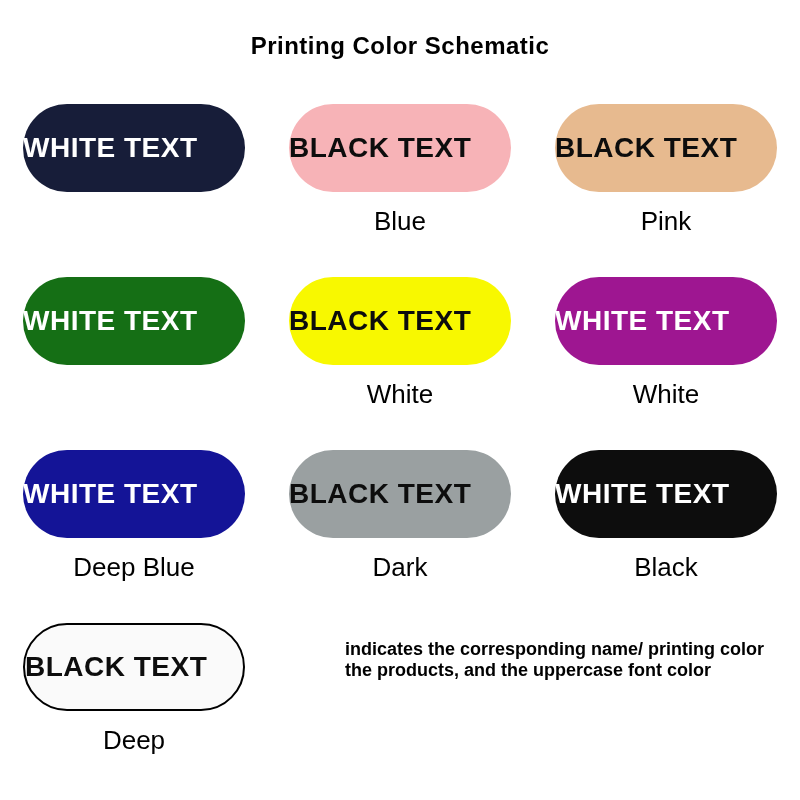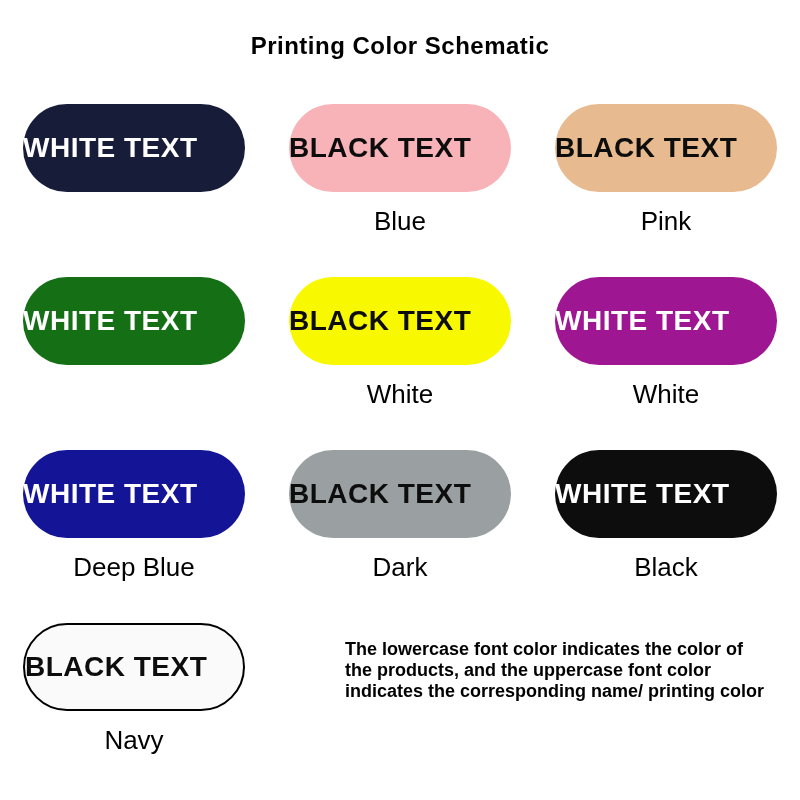--- a/index.html
+++ b/index.html
@@ -143,23 +143,22 @@
         </div>
         <div class="label">Black</div>
       </div>
     </div>
 
     <div class="row last">
       <div class="cell">
         <div class="pill" style="background: rgb(250, 250, 250); color: rgb(13, 13, 13); border: 2px solid rgb(0, 0, 0);">
           <span>BLACK TEXT</span>
         </div>
-        <div class="label">Navy</div>
+        <div class="label">Deep</div>
       </div>
       <div class="note">
-        <div>The lowercase font color indicates the color of</div>
+        <div>indicates the corresponding name/ printing color</div>
         <div>the products, and the uppercase font color</div>
-        <div>indicates the corresponding name/ printing color</div>
       </div>
     </div>
 
   </div>
 </div>
 
 </body></html>

